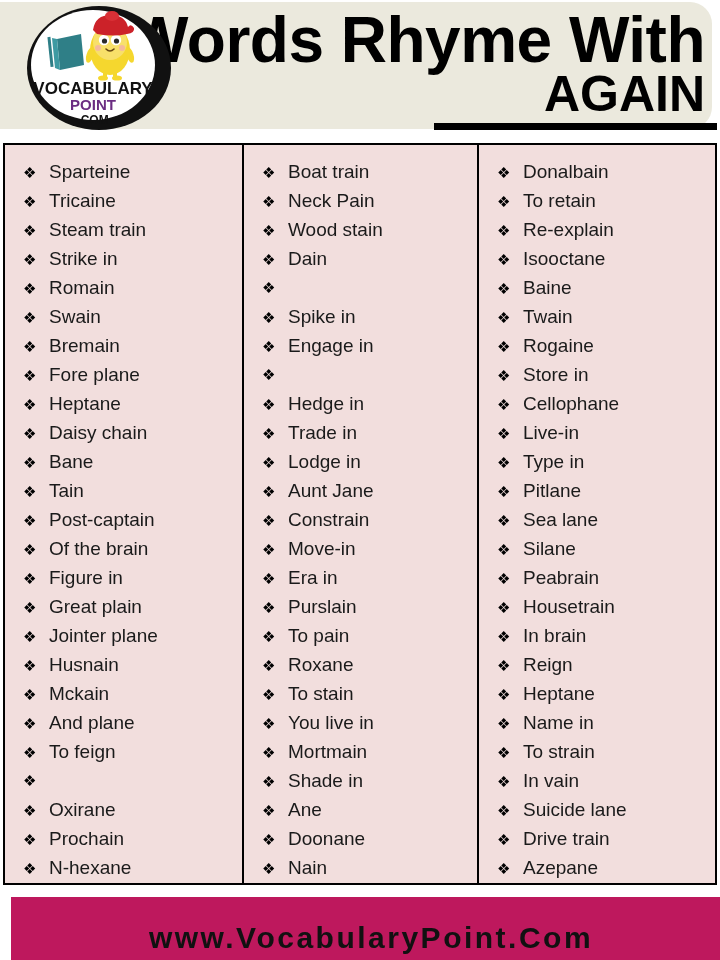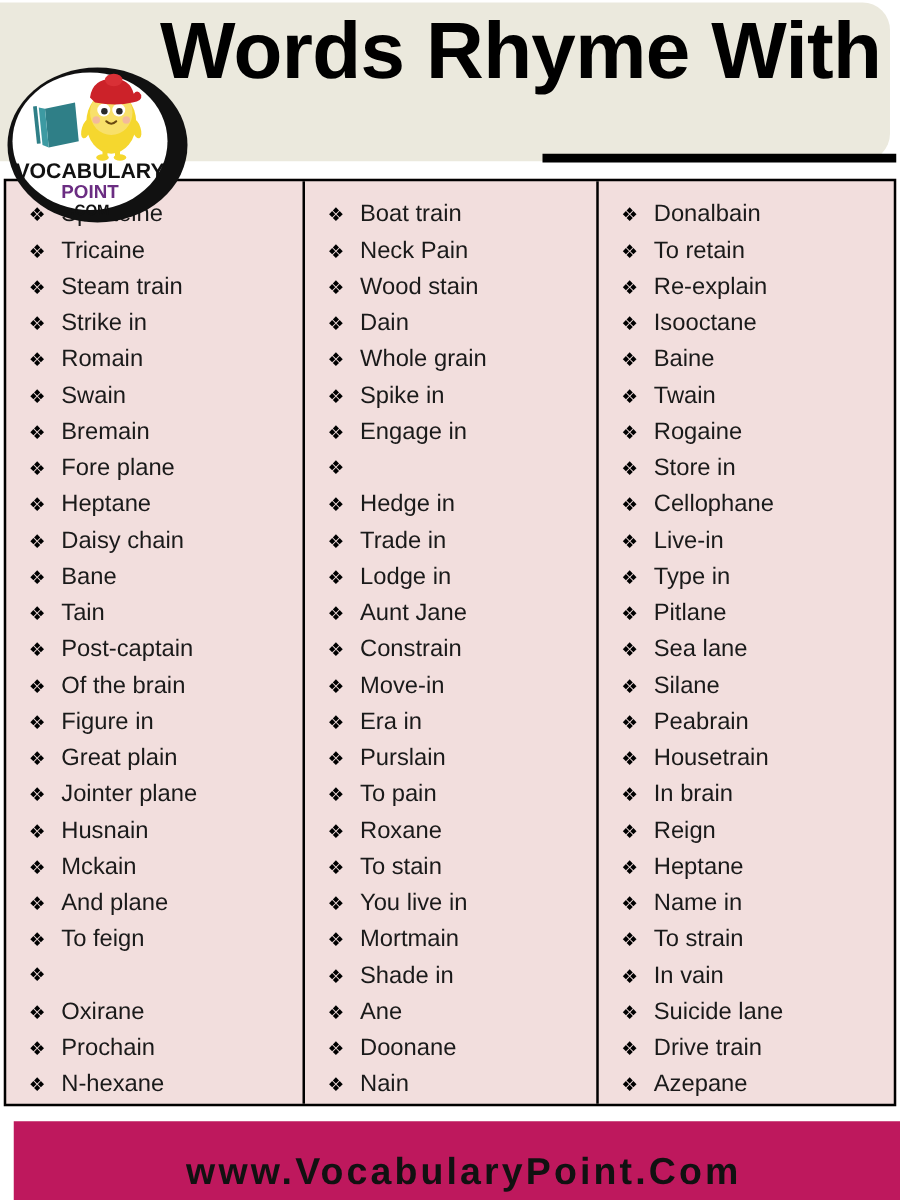--- a/index.html
+++ b/index.html
@@ -28,26 +28,25 @@
     left: 0;
     top: 2px;
     width: 712px;
     height: 127px;
     background: #ebe9dd;
     border-top-right-radius: 22px;
     border-bottom-right-radius: 22px;
   }
   .logo {
     position: absolute;
-    left: 0;
+    left: 21px;
     top: 3px;
     width: 160px;
     height: 128px;
     z-index: 5;
-    margin-top: 48px;
   }
   .logo svg { display: block; }
 
   .title-block {
     position: absolute;
     left: 168px;
     top: 8px;
     width: 545px;
     height: 118px;
     z-index: 4;
@@ -188,20 +187,21 @@
       <ellipse cx="109" cy="52" rx="3.5" ry="8" fill="#f5d72e" transform="rotate(-18 109 52)"></ellipse>
 
       <text x="72" y="91" font-family="Liberation Sans, sans-serif" font-size="17" font-weight="bold" fill="#111111" text-anchor="middle">VOCABULARY</text>
       <text x="72" y="107" font-family="Liberation Sans, sans-serif" font-size="15" font-weight="bold" fill="#6b2d82" text-anchor="middle">POINT</text>
       <text x="72" y="121" font-family="Liberation Sans, sans-serif" font-size="12" font-weight="bold" fill="#111111" text-anchor="middle">.COM</text>
     </svg>
   </div>
 
   <div class="title-block">
     <div class="title-line1">Words Rhyme With</div>
+    <div class="title-line2">AGAIN</div>
   </div>
   <div class="title-underline"></div>
 </div>
 
 <div class="table-wrap">
   <div class="col col-1">
       <div class="item">
         <span class="bullet">❖</span>
         <span class="item-label">Sparteine</span>
       </div>
@@ -313,21 +313,20 @@
       <div class="item">
         <span class="bullet">❖</span>
         <span class="item-label">Wood stain</span>
       </div>
       <div class="item">
         <span class="bullet">❖</span>
         <span class="item-label">Dain</span>
       </div>
       <div class="item">
         <span class="bullet">❖</span>
-        <span class="item-label">Whole grain</span>
       </div>
       <div class="item">
         <span class="bullet">❖</span>
         <span class="item-label">Spike in</span>
       </div>
       <div class="item">
         <span class="bullet">❖</span>
         <span class="item-label">Engage in</span>
       </div>
       <div class="item">

